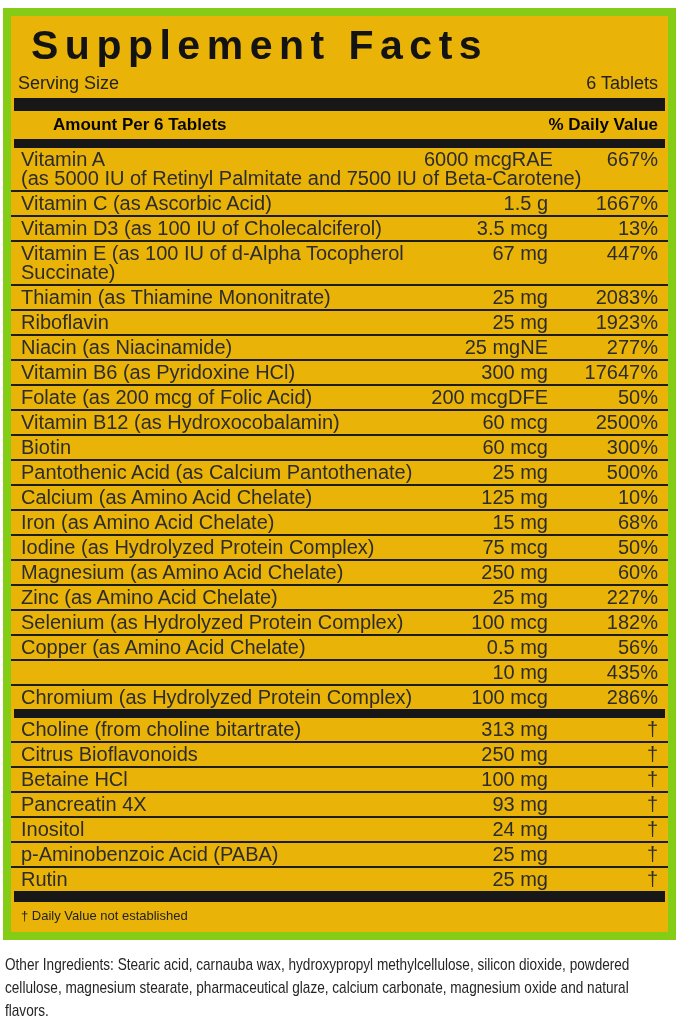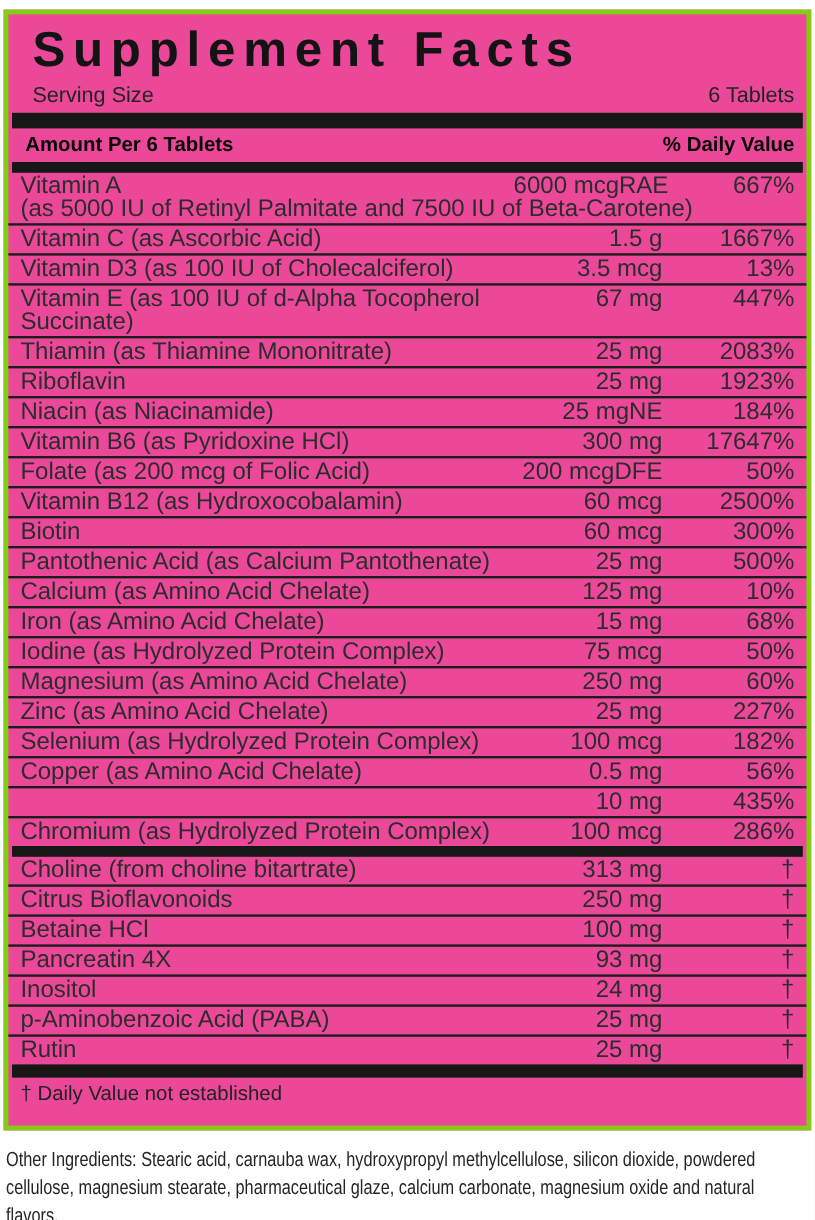--- a/index.html
+++ b/index.html
@@ -11,47 +11,48 @@
   }
   .page {
     box-sizing: border-box;
     width: 679px; height: 1017px;
     padding: 8px 3px 0 3px;
   }
 
   
   .facts-box {
     box-sizing: border-box;
-    border: 4px solid #84cc16;
-    background: #ec4899;
+    border: 8px solid #84cc16;
+    background: #eab308;
   }
   .panel-title {
     font-weight: bold;
     font-size: 41px;
     letter-spacing: 6.5px;
     line-height: 46px;
     padding: 6px 10px 2px 20px;
     color: #131313;
     white-space: nowrap;
   }
   .serving-row {
     display: flex; justify-content: space-between;
     font-size: 18px; line-height: 22px;
-    padding: 2px 10px 4px 20px;
+    padding: 2px 10px 4px 7px;
     color: #222222;
   }
   .bar { background: #171717; margin: 0 3px; }
   .bar-lg { height: 13px; }
   .bar-md { height: 9px; }
   .bar-sm { height: 11px; }
   .col-header {
     display: flex; justify-content: space-between;
     font-weight: bold; font-size: 17px; line-height: 20px;
     padding: 4px 10px 4px 14px;
     color: #060606;
+    margin-left: 28px;
   }
 
   
   .rows { }
   .n-row {
     display: grid;
     grid-template-columns: 1fr 130px 104px;
     align-items: baseline;
     border-bottom: 2px solid #1d1d1d;
     padding: 2px 10px 2px 10px;
@@ -59,22 +60,22 @@
     color: #2c2c2c;
   }
   .n-row .cell-name   { grid-column: 1; }
   .n-row .cell-sub    { grid-column: 1 / -1; }
   .n-row .cell-amount { grid-column: 2; text-align: right; padding-right: 6px; white-space: nowrap; }
   .n-row .cell-dv     { grid-column: 3; text-align: right; white-space: nowrap; }
   .n-row:last-child { border-bottom: none; }
   .rows-first .n-row:last-child { border-bottom: none; }
 
   .footnote {
-    font-size: 17px; line-height: 20px;
-    padding: 4px 10px 16px 10px;
+    font-size: 13px; line-height: 20px;
+    padding: 4px 10px 6px 10px;
     color: #222222;
   }
 
   
   .cond {
     width: 125%;
     transform: scaleX(0.8);
     transform-origin: 0 0;
   }
   .other-ingredients {
@@ -145,21 +146,21 @@
   <div class="n-row">
     <span class="cell-name">Riboflavin</span>
     <span class="cell-amount">25 mg</span>
     <span class="cell-dv">1923%</span>
 
   </div>
 
   <div class="n-row">
     <span class="cell-name">Niacin (as Niacinamide)</span>
     <span class="cell-amount">25 mgNE</span>
-    <span class="cell-dv">184%</span>
+    <span class="cell-dv">277%</span>
 
   </div>
 
   <div class="n-row">
     <span class="cell-name">Vitamin B6 (as Pyridoxine HCl)</span>
     <span class="cell-amount">300 mg</span>
     <span class="cell-dv">17647%</span>
 
   </div>
 

